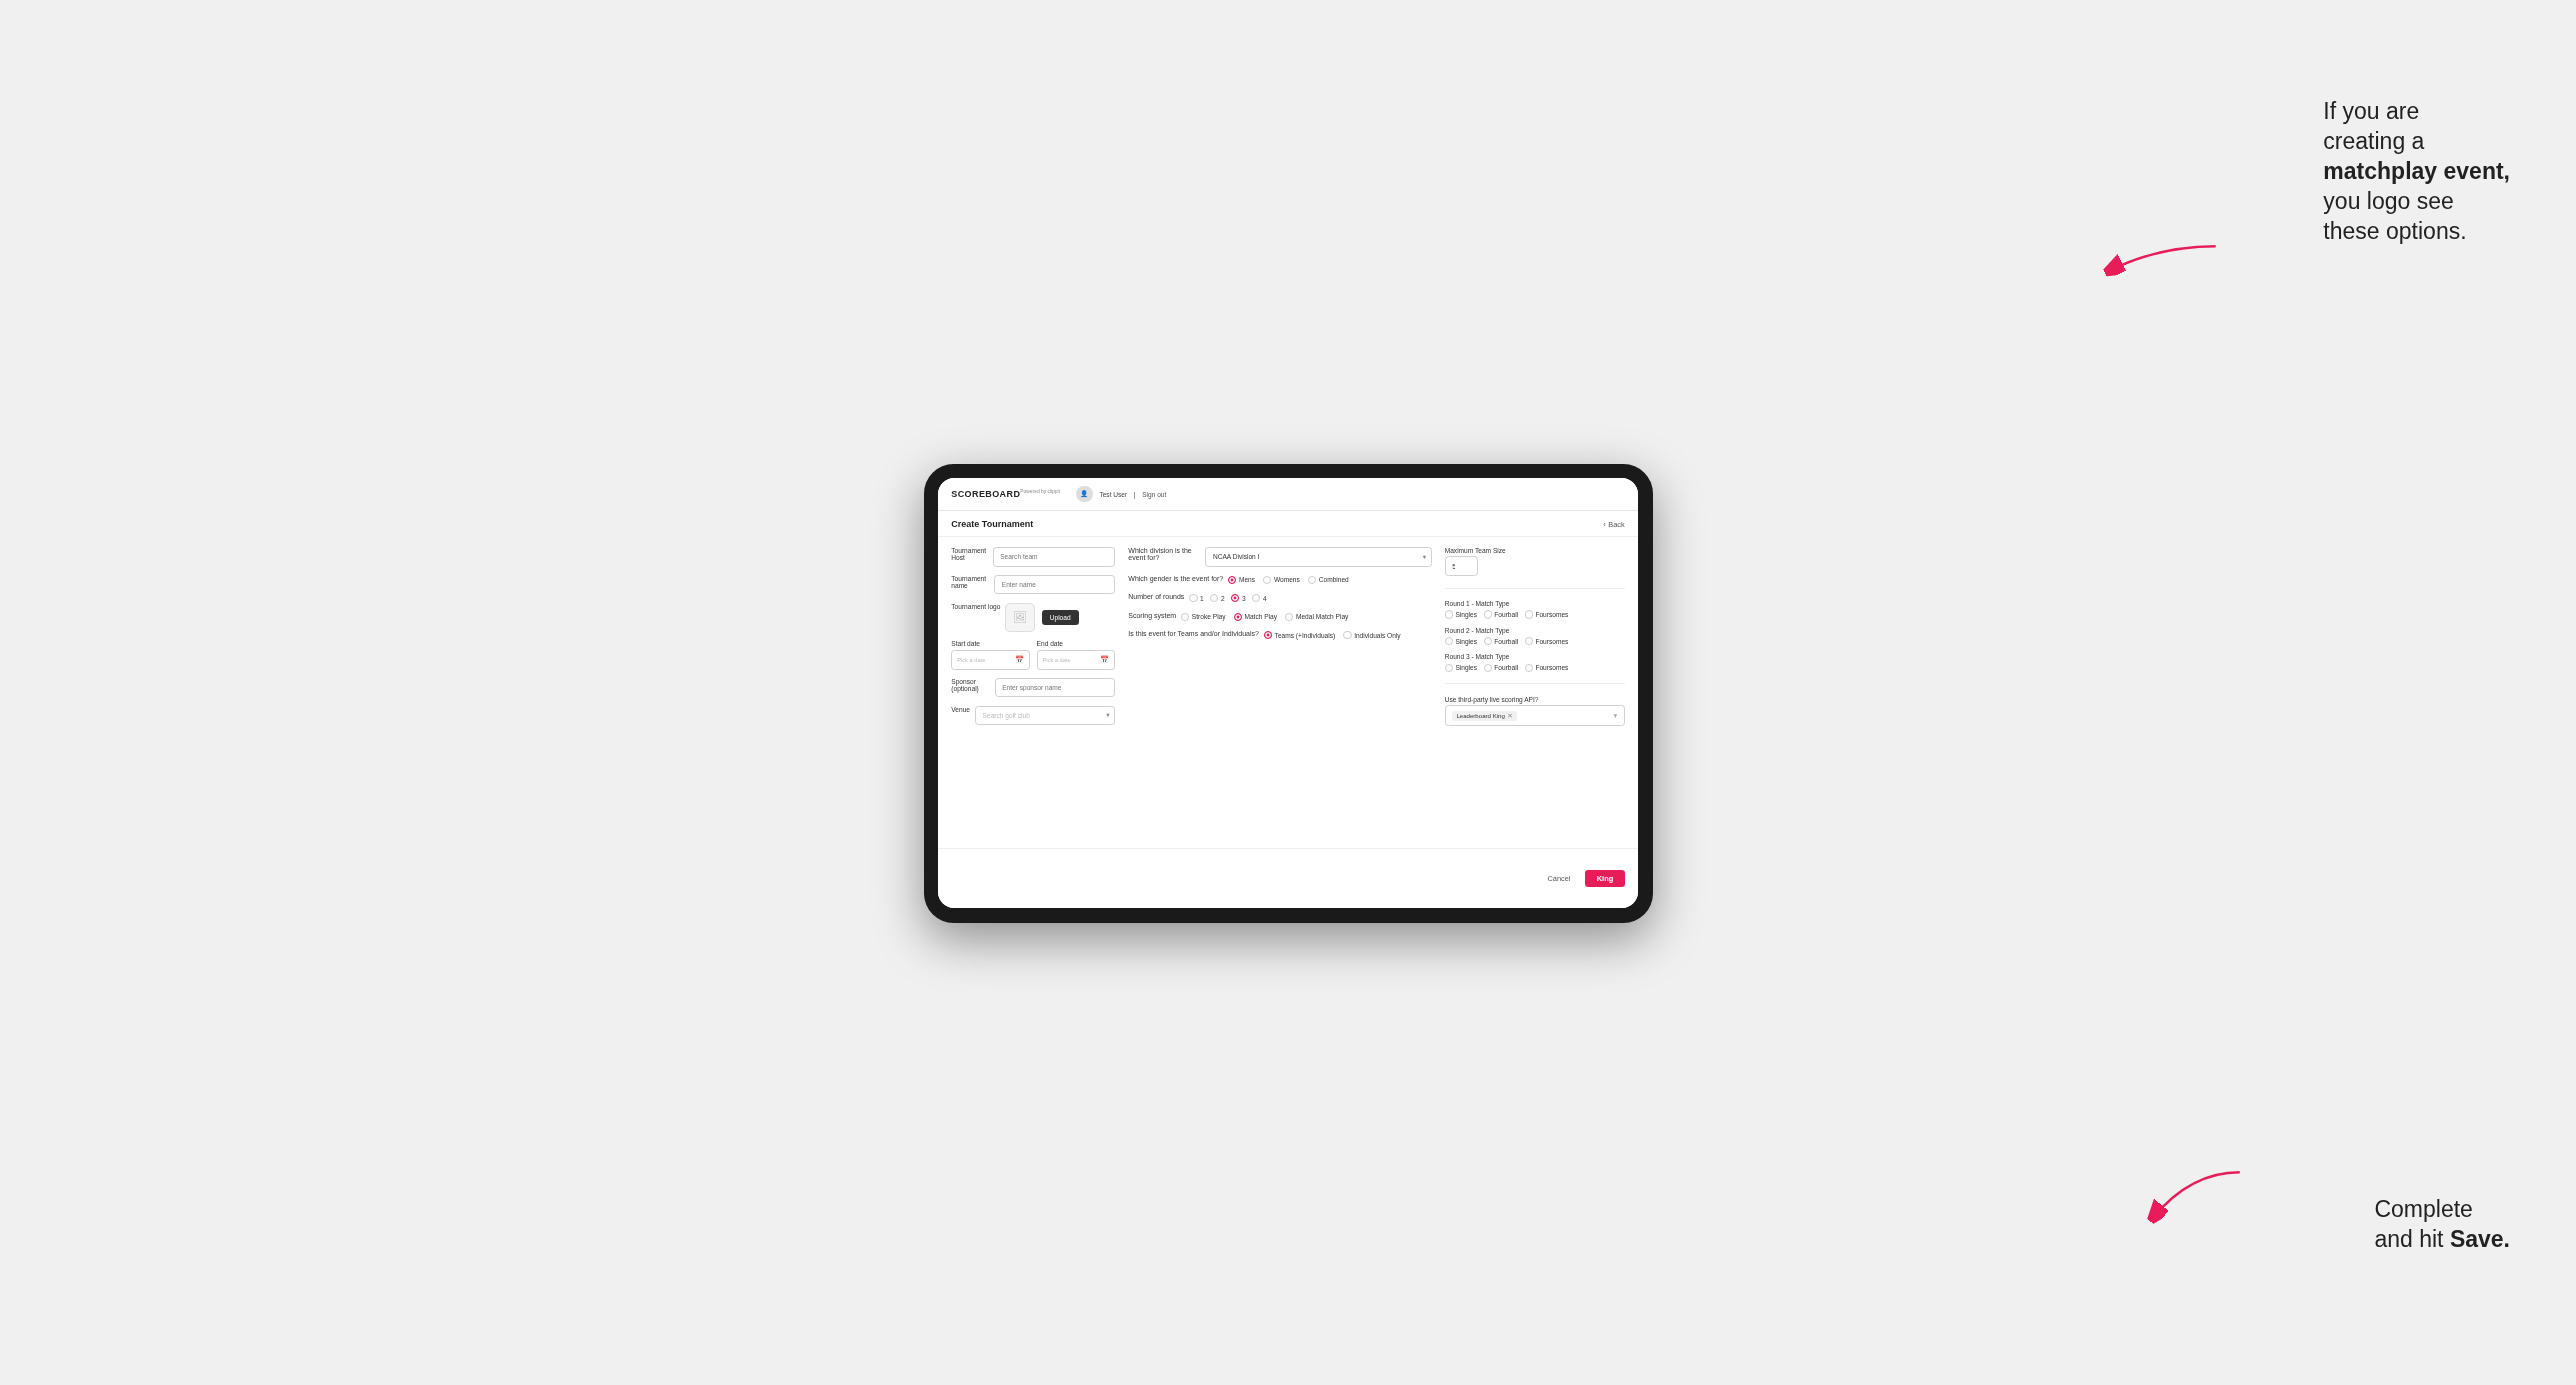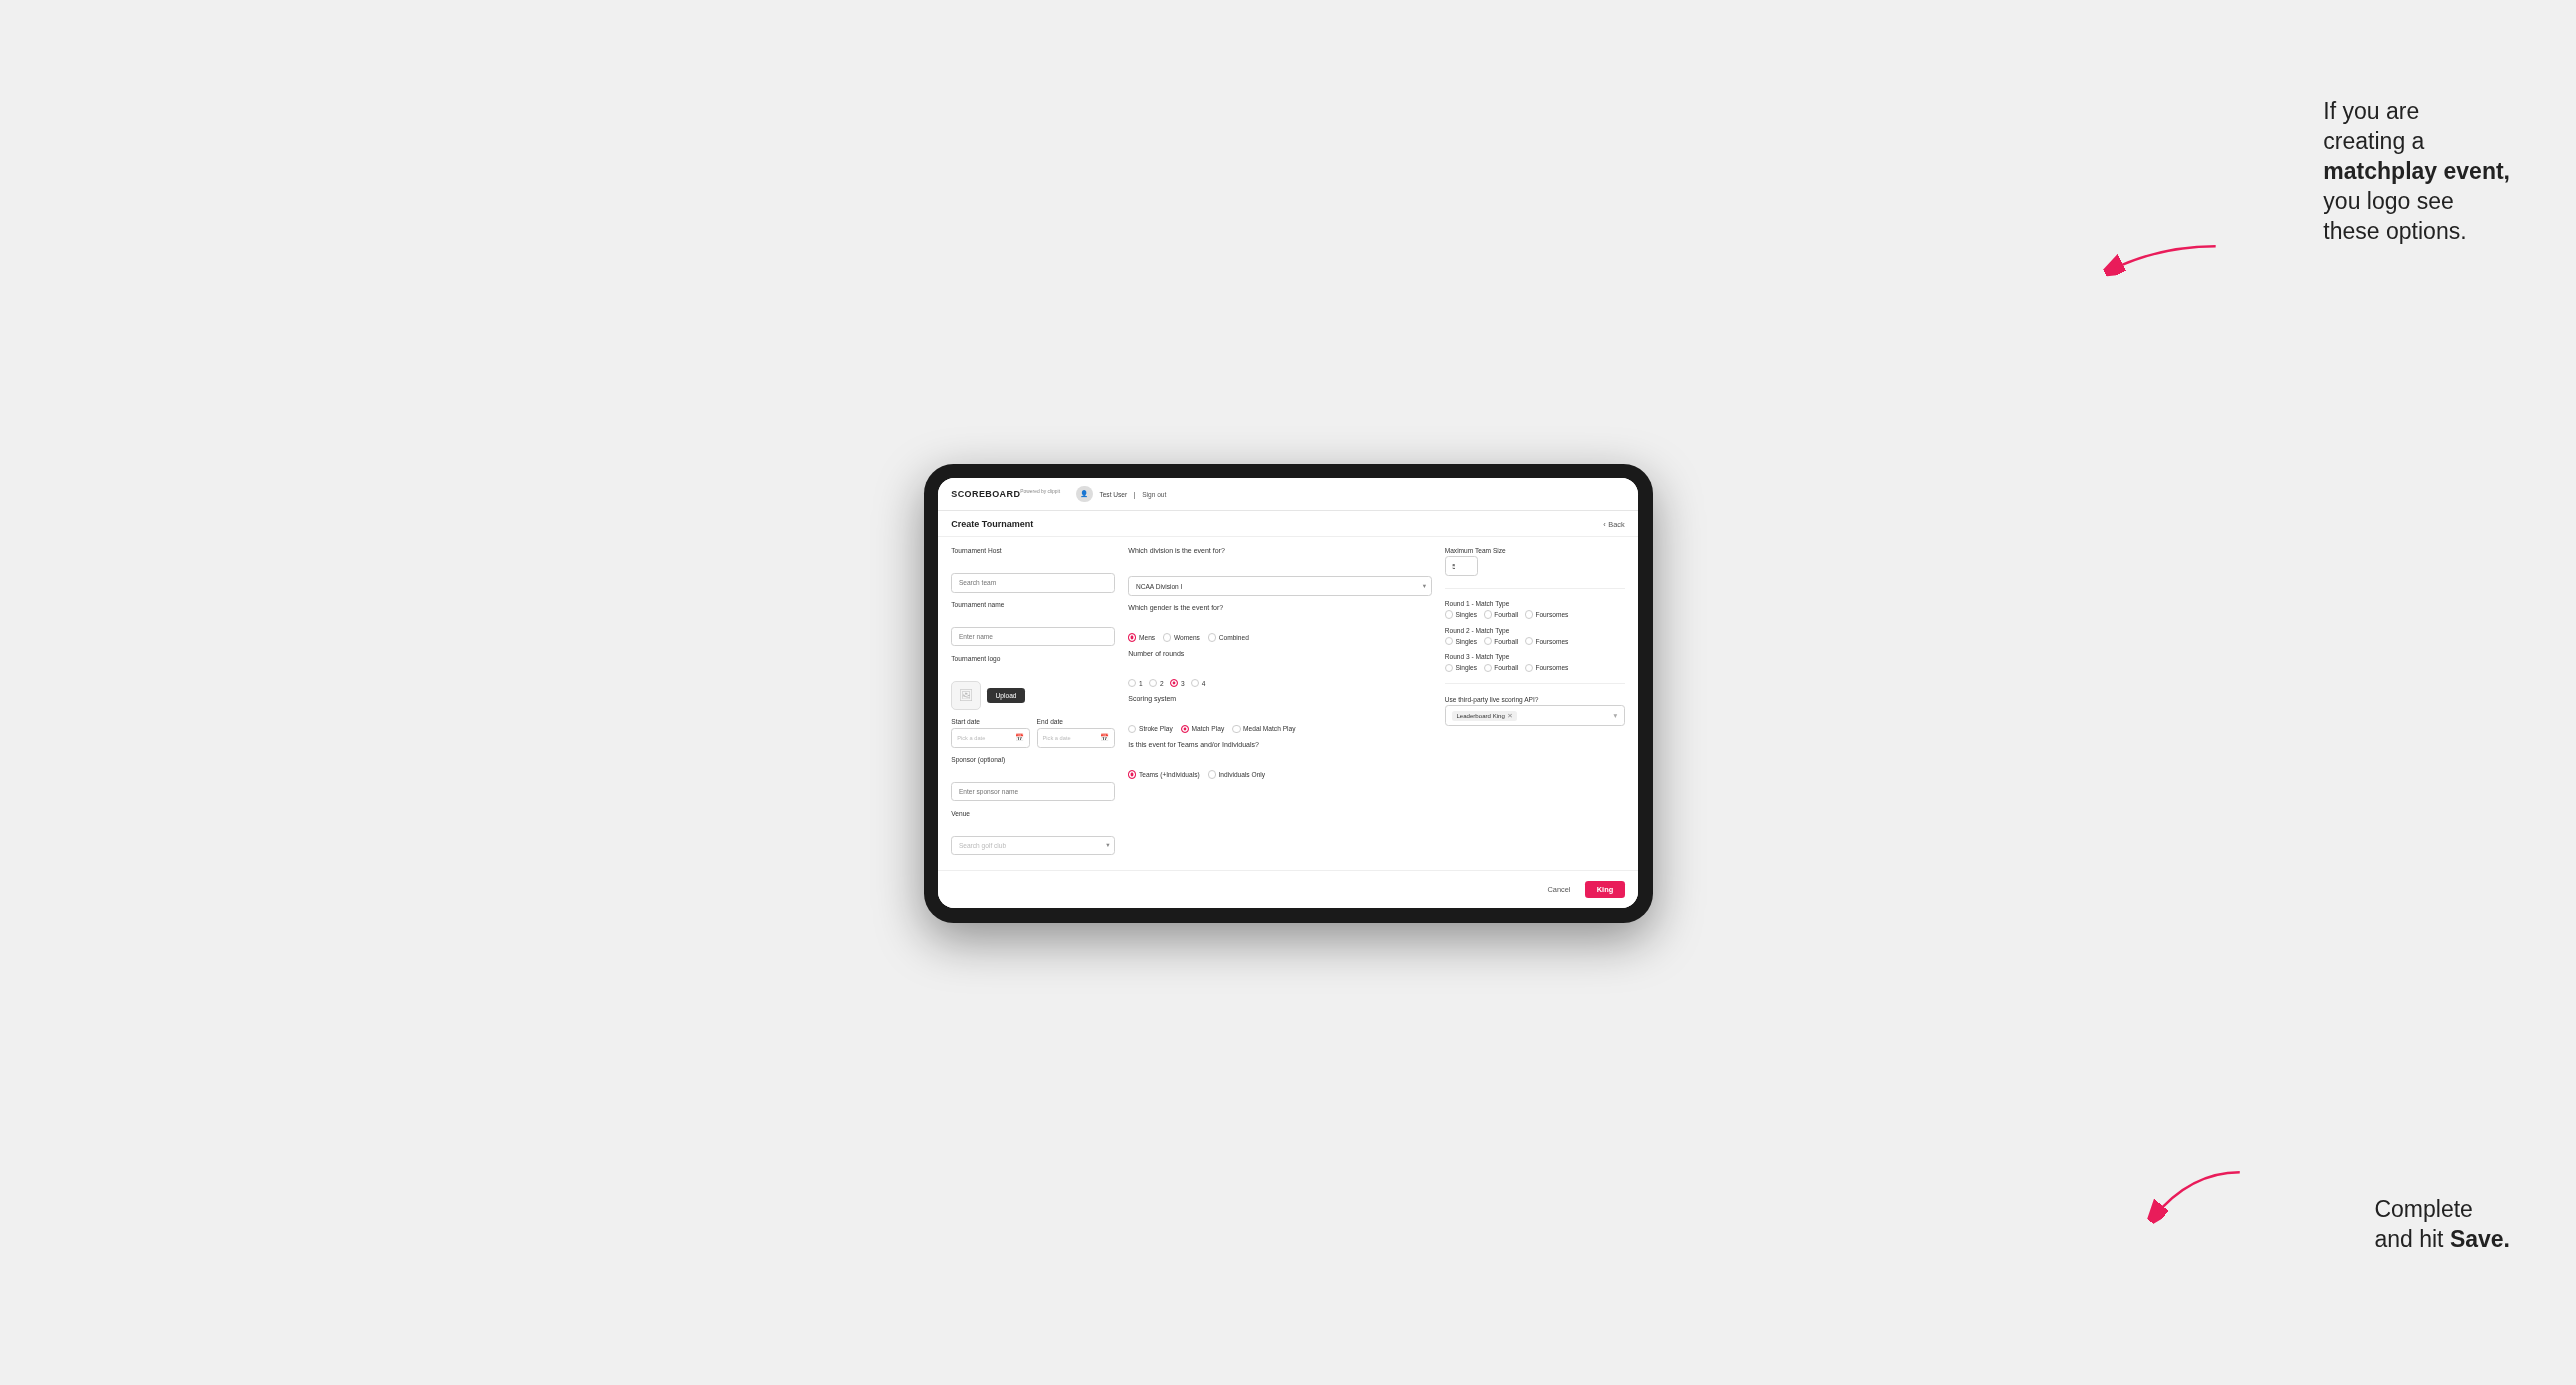--- a/index.html
+++ b/index.html
@@ -151,22 +151,22 @@
     
     .left-col {
       width: 164px;
       flex-shrink: 0;
       display: flex;
       flex-direction: column;
       gap: 8.2px;
     }
     .field-group {
       display: flex;
-      flex-direction: column;
-      gap: 19px;
+      flex-direction: row;
+      gap: 5px;
     }
     .field-label {
       font-size: 6.6px;
       font-weight: 500;
       color: #333;
     }
     .text-input {
       border: 0.8px solid #d0d0d0;
       border-radius: 3.3px;
       padding: 3.3px 6.6px;
@@ -400,21 +400,21 @@
       color: #888;
       cursor: pointer;
     }
 
     
     .form-footer {
       display: flex;
       justify-content: flex-end;
       align-items: center;
       gap: 6.6px;
-      padding: 10px 13px;
+      padding: 21px 13px;
       border-top: 0.8px solid #eee;
       background: #fff;
     }
     .cancel-btn {
       font-size: 7.4px;
       color: #555;
       cursor: pointer;
       background: none;
       border: none;
       padding: 4.1px 8.2px;

